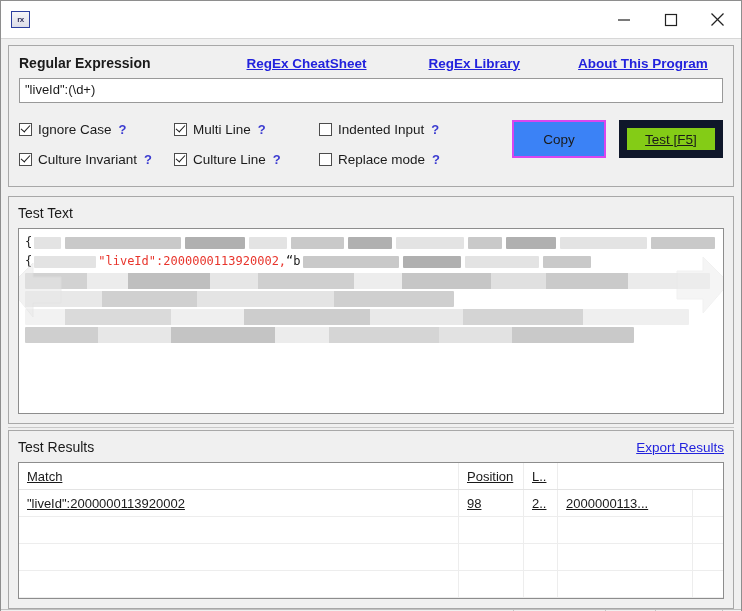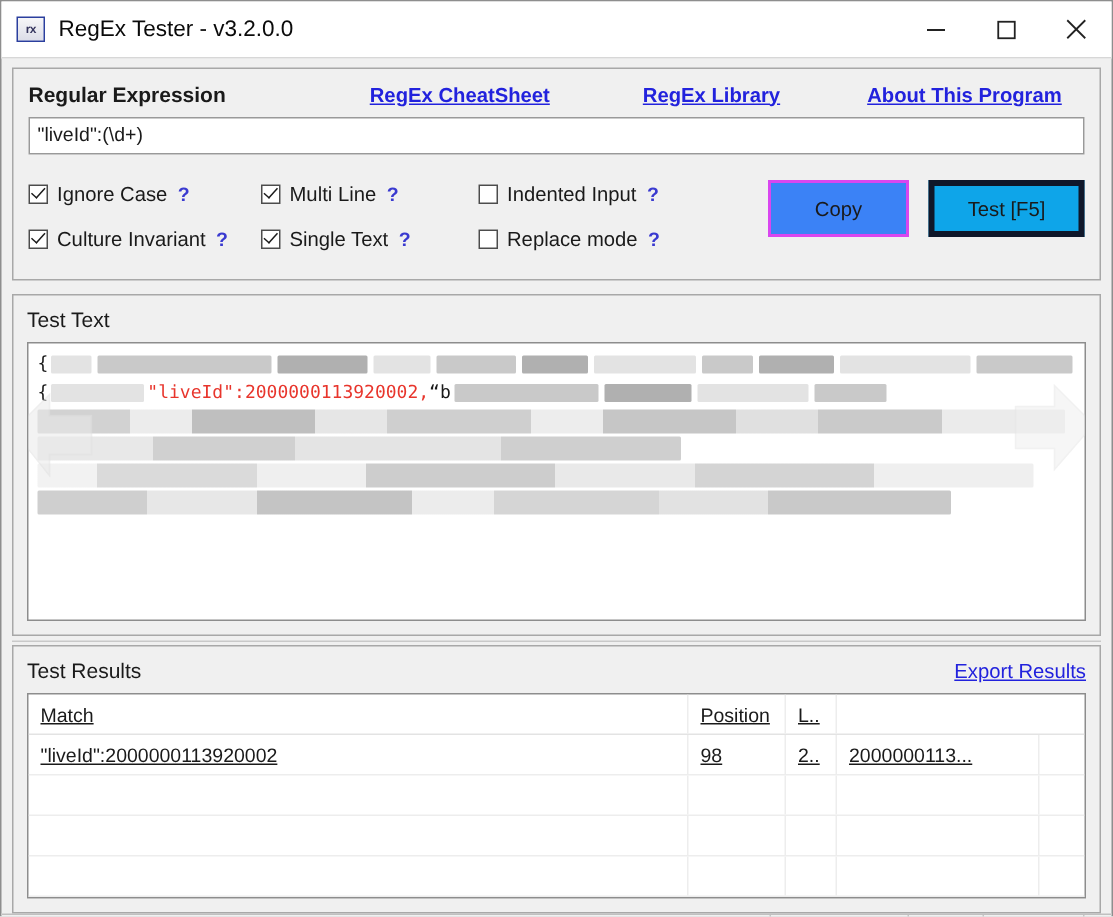--- a/index.html
+++ b/index.html
@@ -129,22 +129,23 @@
     height: 38px;
     min-width: 94px;
     background: #3b82f6;
     border: 2px solid #d946ef;
     font-size: 13.5px;
     color: #1a1a1a;
     display: flex; align-items: center; justify-content: center;
     cursor: pointer;
   }
   .btn.focused {
-    border: 4px solid #0f172a;
-    background: #0ea5e9;
+    border: 8px solid #0f172a;
+    background: #84cc16;
+    text-decoration: underline;
   }
   #btn-test { margin-left: 13px; min-width: 104px; }
 
   
   #testtext-panel {
     margin-top: 9px;
     padding: 8px 9px 9px 9px;
     flex: 0 0 auto;
     display: flex;
     flex-direction: column;
@@ -247,21 +248,20 @@
 </style>
 </head>
 <body>
 
 <div id="app">
 
   <div class="titlebar">
     <div class="app-icon">
       <span>rx</span>
     </div>
-    <div class="title-text">RegEx Tester - v3.2.0.0</div>
     <div class="win-buttons">
       <div class="win-btn">
         <svg width="14" height="14" viewBox="0 0 14 14">
           <line x1="1" y1="7" x2="13" y2="7" stroke="#222" stroke-width="1.2"></line>
         </svg>
       </div>
       <div class="win-btn">
         <svg width="14" height="14" viewBox="0 0 14 14">
           <rect x="1.5" y="1.5" width="11" height="11" fill="none" stroke="#222" stroke-width="1.2"></rect>
         </svg>
@@ -307,21 +307,21 @@
         </div>
 
         <div class="cbwrap">
           <span class="cb checked"></span>
           <span class="cb-label">Culture Invariant</span>
           <span class="help">?</span>
         </div>
 
         <div class="cbwrap">
           <span class="cb checked"></span>
-          <span class="cb-label">Single Text</span>
+          <span class="cb-label">Culture Line</span>
           <span class="help">?</span>
         </div>
 
         <div class="cbwrap">
           <span class="cb"></span>
           <span class="cb-label">Replace mode</span>
           <span class="help">?</span>
         </div>
 
       </div>

